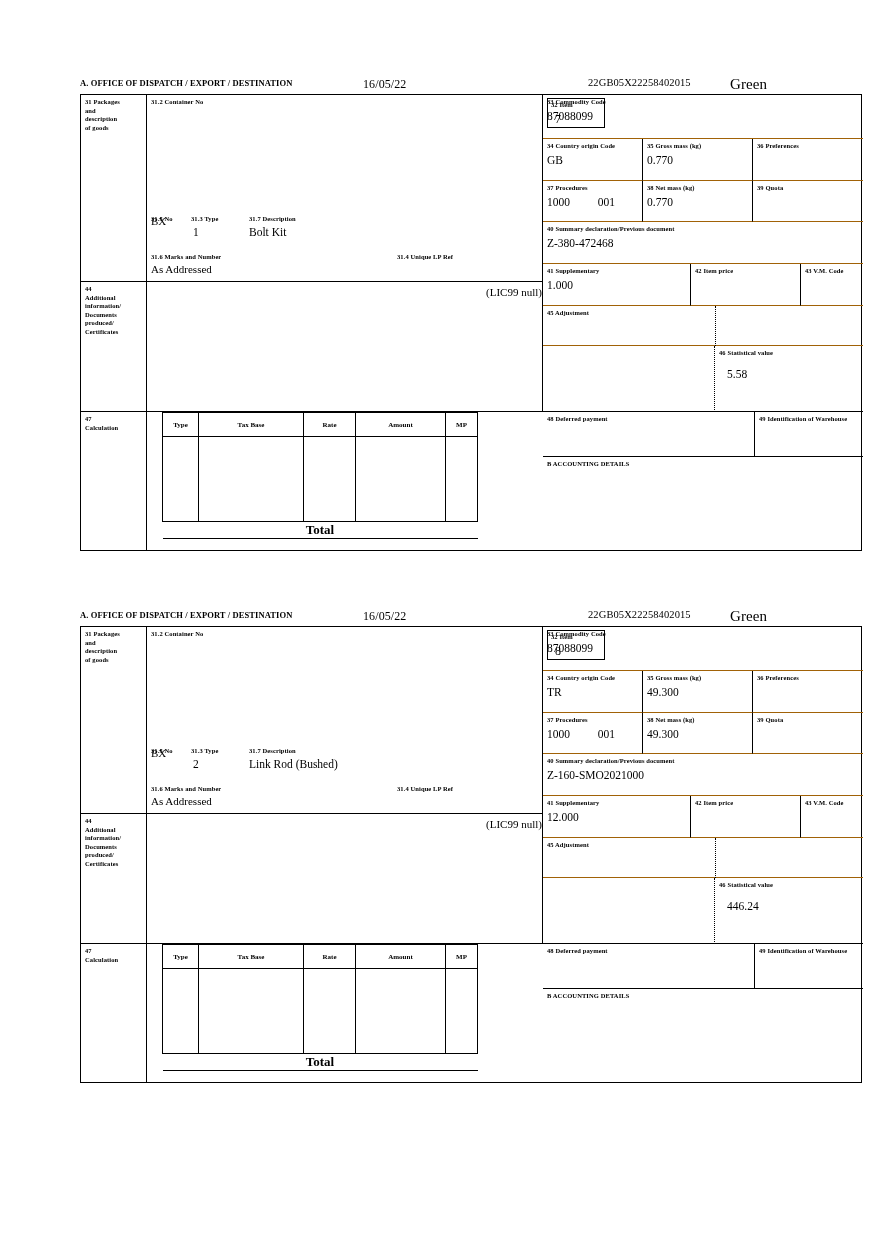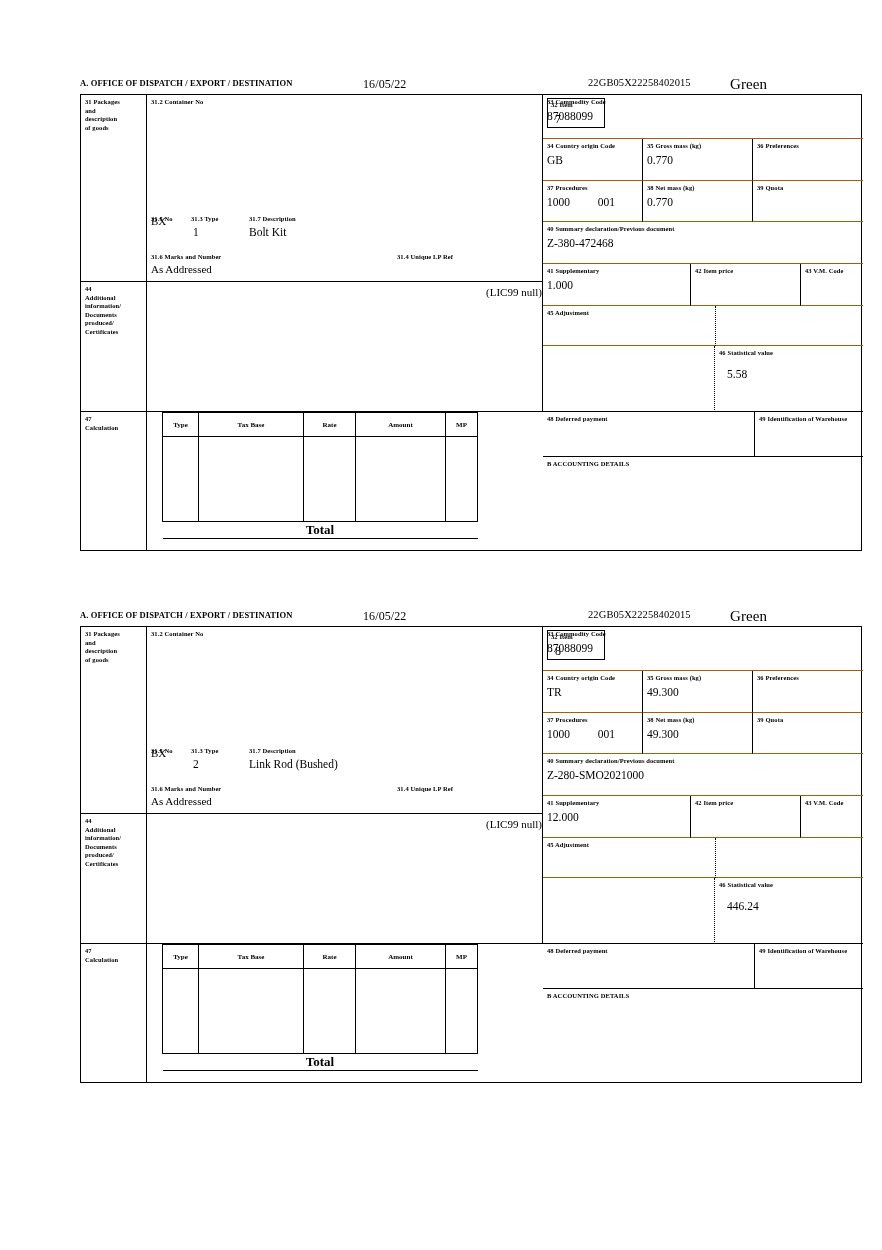--- a/index.html
+++ b/index.html
@@ -471,21 +471,21 @@
       <div class="cell c38">
         <div class="lbl">38 Net mass (kg)</div>
         <div class="v">49.300</div>
       </div>
       <div class="cell c39">
         <div class="lbl">39 Quota</div>
         <div class="v"></div>
       </div>
       <div class="cell c40">
         <div class="lbl">40 Summary declaration/Previous document</div>
-        <div class="v">Z-280-SMO2021000</div>
+        <div class="v">Z-160-SMO2021000</div>
       </div>
       <div class="cell c41">
         <div class="lbl">41 Supplementary</div>
         <div class="v">12.000</div>
       </div>
       <div class="cell c42">
         <div class="lbl">42 Item price</div>
         <div class="v"></div>
       </div>
       <div class="cell c43">

